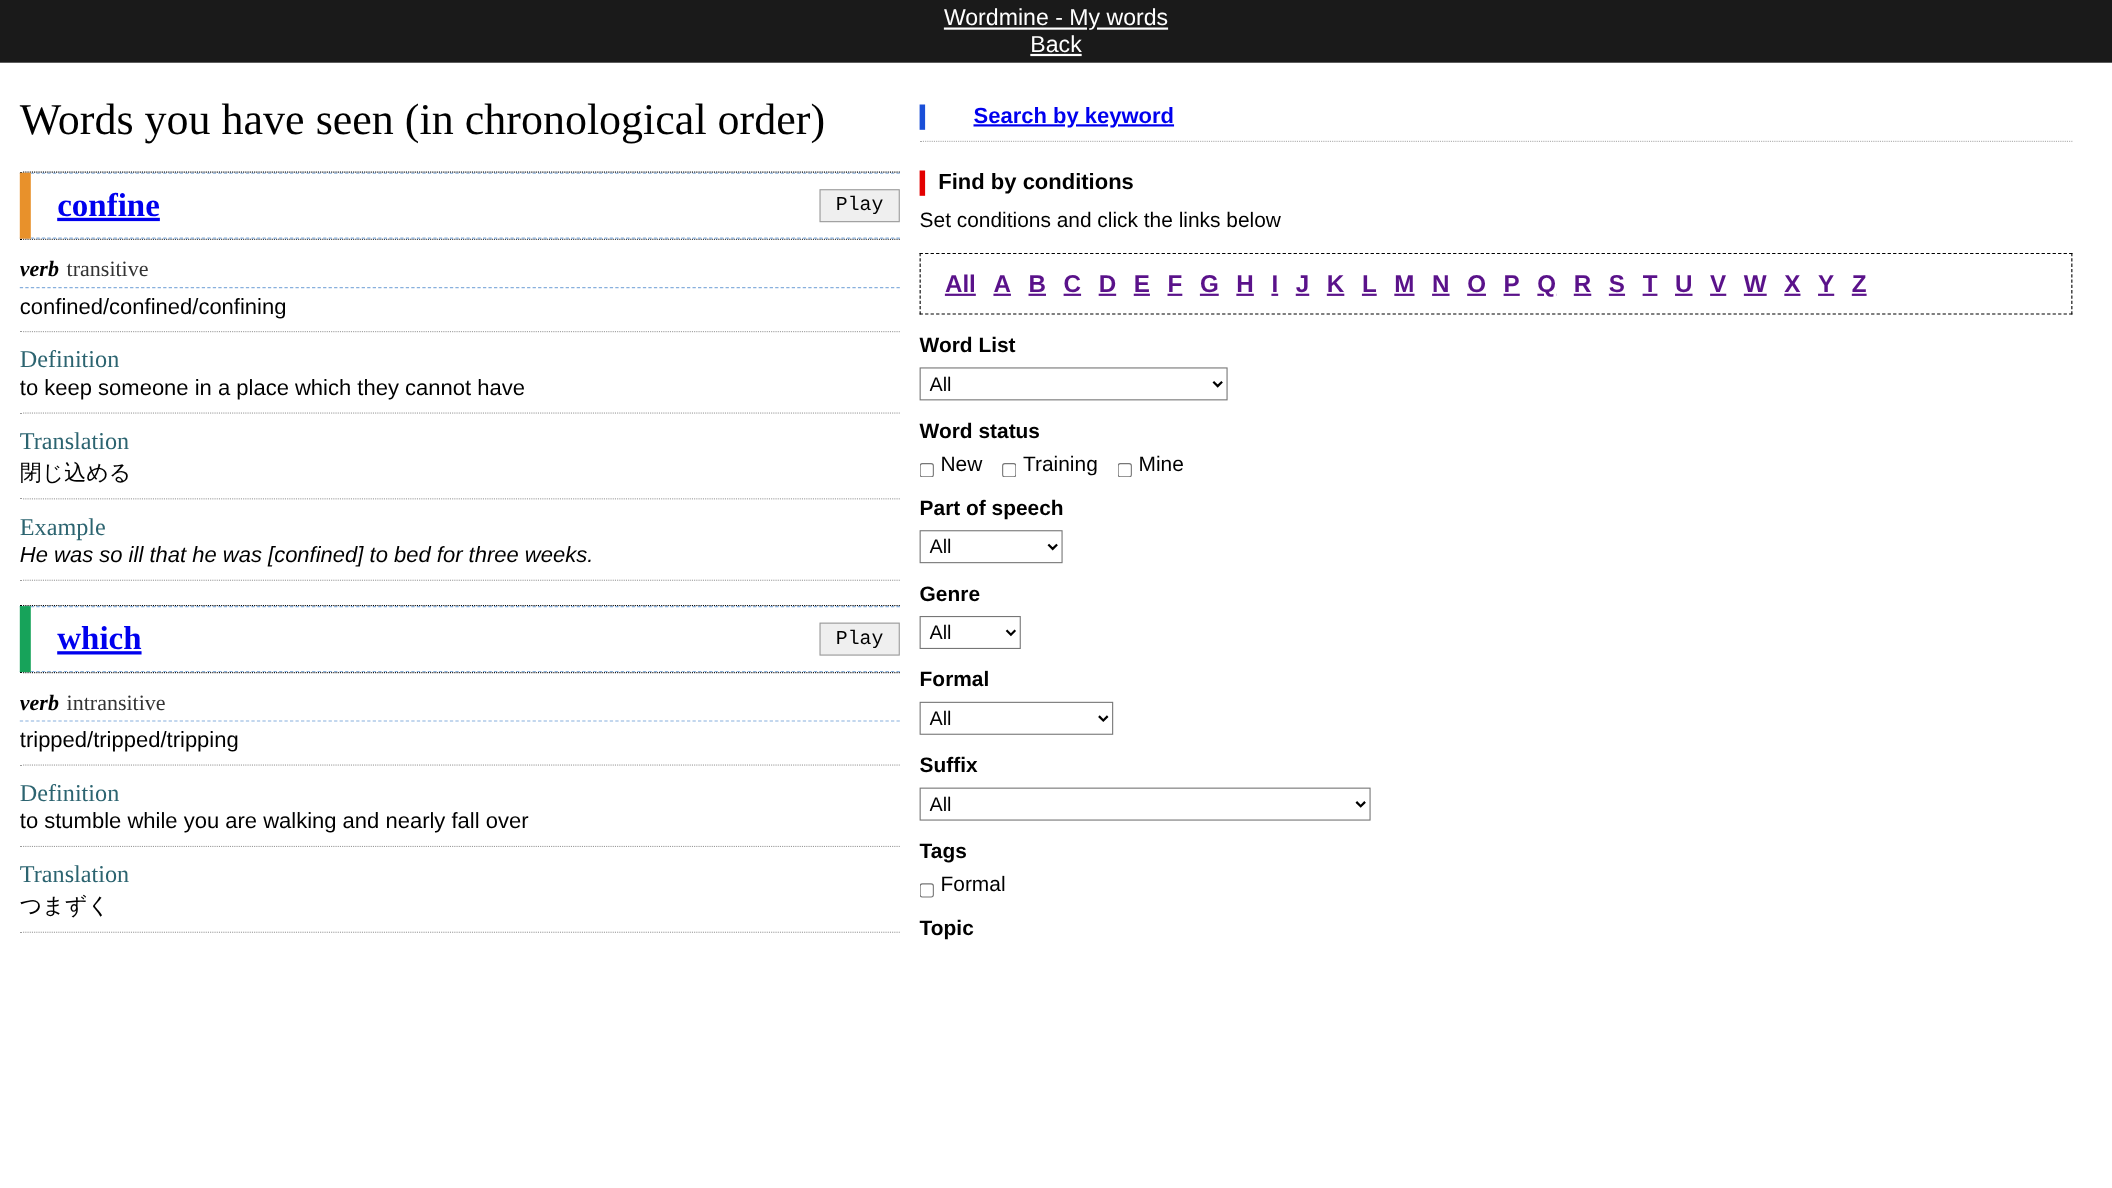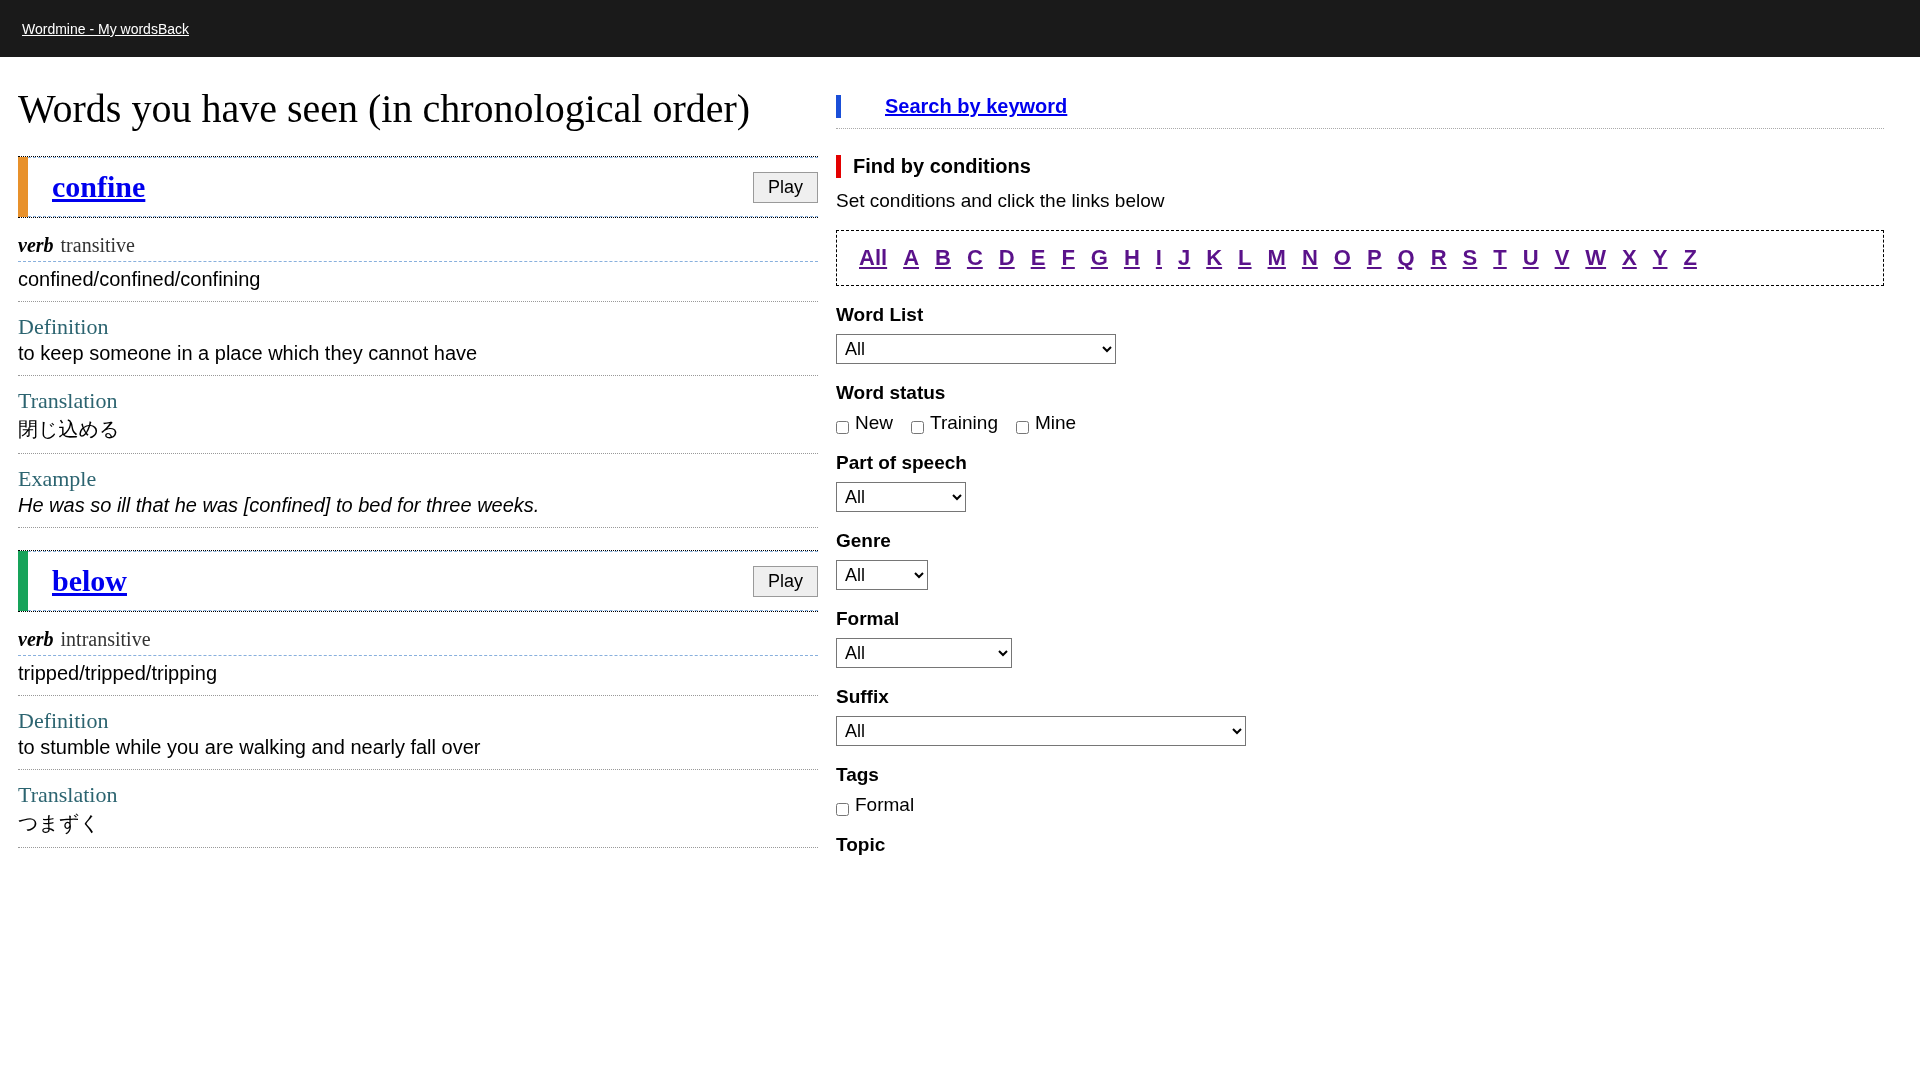--- a/index.html
+++ b/index.html
@@ -1,37 +1,37 @@
 <!DOCTYPE html>
 <html><head>
 <meta charset="utf-8">
 <style>
 * { box-sizing: border-box; margin: 0; padding: 0; }
 body { font-family: Arial, Helvetica, sans-serif; font-size: 18px; background: #fff; color: #000; }
 a { color: #0000ee; }
 
 
-.topbar { background: #1a1a1a; color: #fff; display: flex; justify-content: flex-start; align-items: center; padding: 8px 22px; height: 57px; font-size: 14px; }
+.topbar { background: #1a1a1a; color: #fff; display: flex; justify-content: center; align-items: center; padding: 8px 22px; height: 57px; font-size: 21px; flex-direction: column; }
 .topbar a { color: #fff; text-decoration: underline; }
 
 
 .layout { display: flex; padding: 0 18px; }
 .main   { flex: 0 0 800px; padding: 18px 0 40px 0; }
 .side   { flex: 1; padding: 38px 18px 40px 18px; }
 
 
 .page-title { font-family: Georgia, 'Times New Roman', serif; font-weight: 400; font-size: 40px; margin: 10px 0 24px 0; }
 
 
 .entry-head-wrap { position: relative; }
 .entry-head { border-top: 1px dotted #000; border-bottom: 1px dotted #000; }
 .entry-head-inner { border-top: 1px dashed #88b0dd; border-bottom: 1px dashed #88b0dd; padding: 12px 0 12px 34px; display: flex; align-items: center; justify-content: space-between; }
 .status-bar { position: absolute; left: 0; top: 1px; bottom: 1px; width: 10px; }
 .word-link  { font-family: Georgia, 'Times New Roman', serif; font-size: 30px; font-weight: 700; color: #0000ee; text-decoration: underline; }
-.play-btn   { font-size: 18px; padding: 4px 14px; border: 1px solid #9a9a9a; background: #efefef; cursor: pointer; }
+.play-btn   { font-size: 18px; padding: 4px 14px; border: 1px solid #9a9a9a; background: #efefef; cursor: pointer; font-family: Liberation Mono, monospace; }
 
 .pos-line   { margin-top: 16px; padding-bottom: 4px; border-bottom: 1px dashed #88b0dd; }
 .pos-line .pos  { font-family: Georgia,serif; font-style: italic; font-weight: 700; font-size: 20px; }
 .pos-line .trn  { font-family: Georgia,serif; font-size: 20px; color: #333; margin-left: 2px; }
 .forms      { font-size: 20px; padding: 6px 0 10px 0; border-bottom: 1px dotted #999; }
 
 .sec-label  { font-family: Georgia,serif; font-size: 22px; color: #2c6470; margin-top: 12px; }
 .sec-text   { font-size: 20px; padding: 2px 0 10px 0; border-bottom: 1px dotted #999; }
 .example-text { font-style: italic; }
 
@@ -86,21 +86,21 @@
       <div class="sec-text">閉じ込める</div>
       <div class="sec-label">Example</div>
       <div class="sec-text example-text">He was so ill that he was [confined] to bed for three weeks.</div>
     </div>
 
     <div class="entry">
       <div class="entry-head-wrap">
         <div class="status-bar" style="background:#17a35a"></div>
         <div class="entry-head">
             <div class="entry-head-inner">
-          <a href="#" class="word-link">below</a>
+          <a href="#" class="word-link">which</a>
           <button class="play-btn">Play</button>
         </div>
           </div>
       </div>
       <div class="pos-line">
         <span class="pos">verb</span>
         <span class="trn">intransitive</span>
       </div>
       <div class="forms">tripped/tripped/tripping</div>
       <div class="sec-label">Definition</div>

